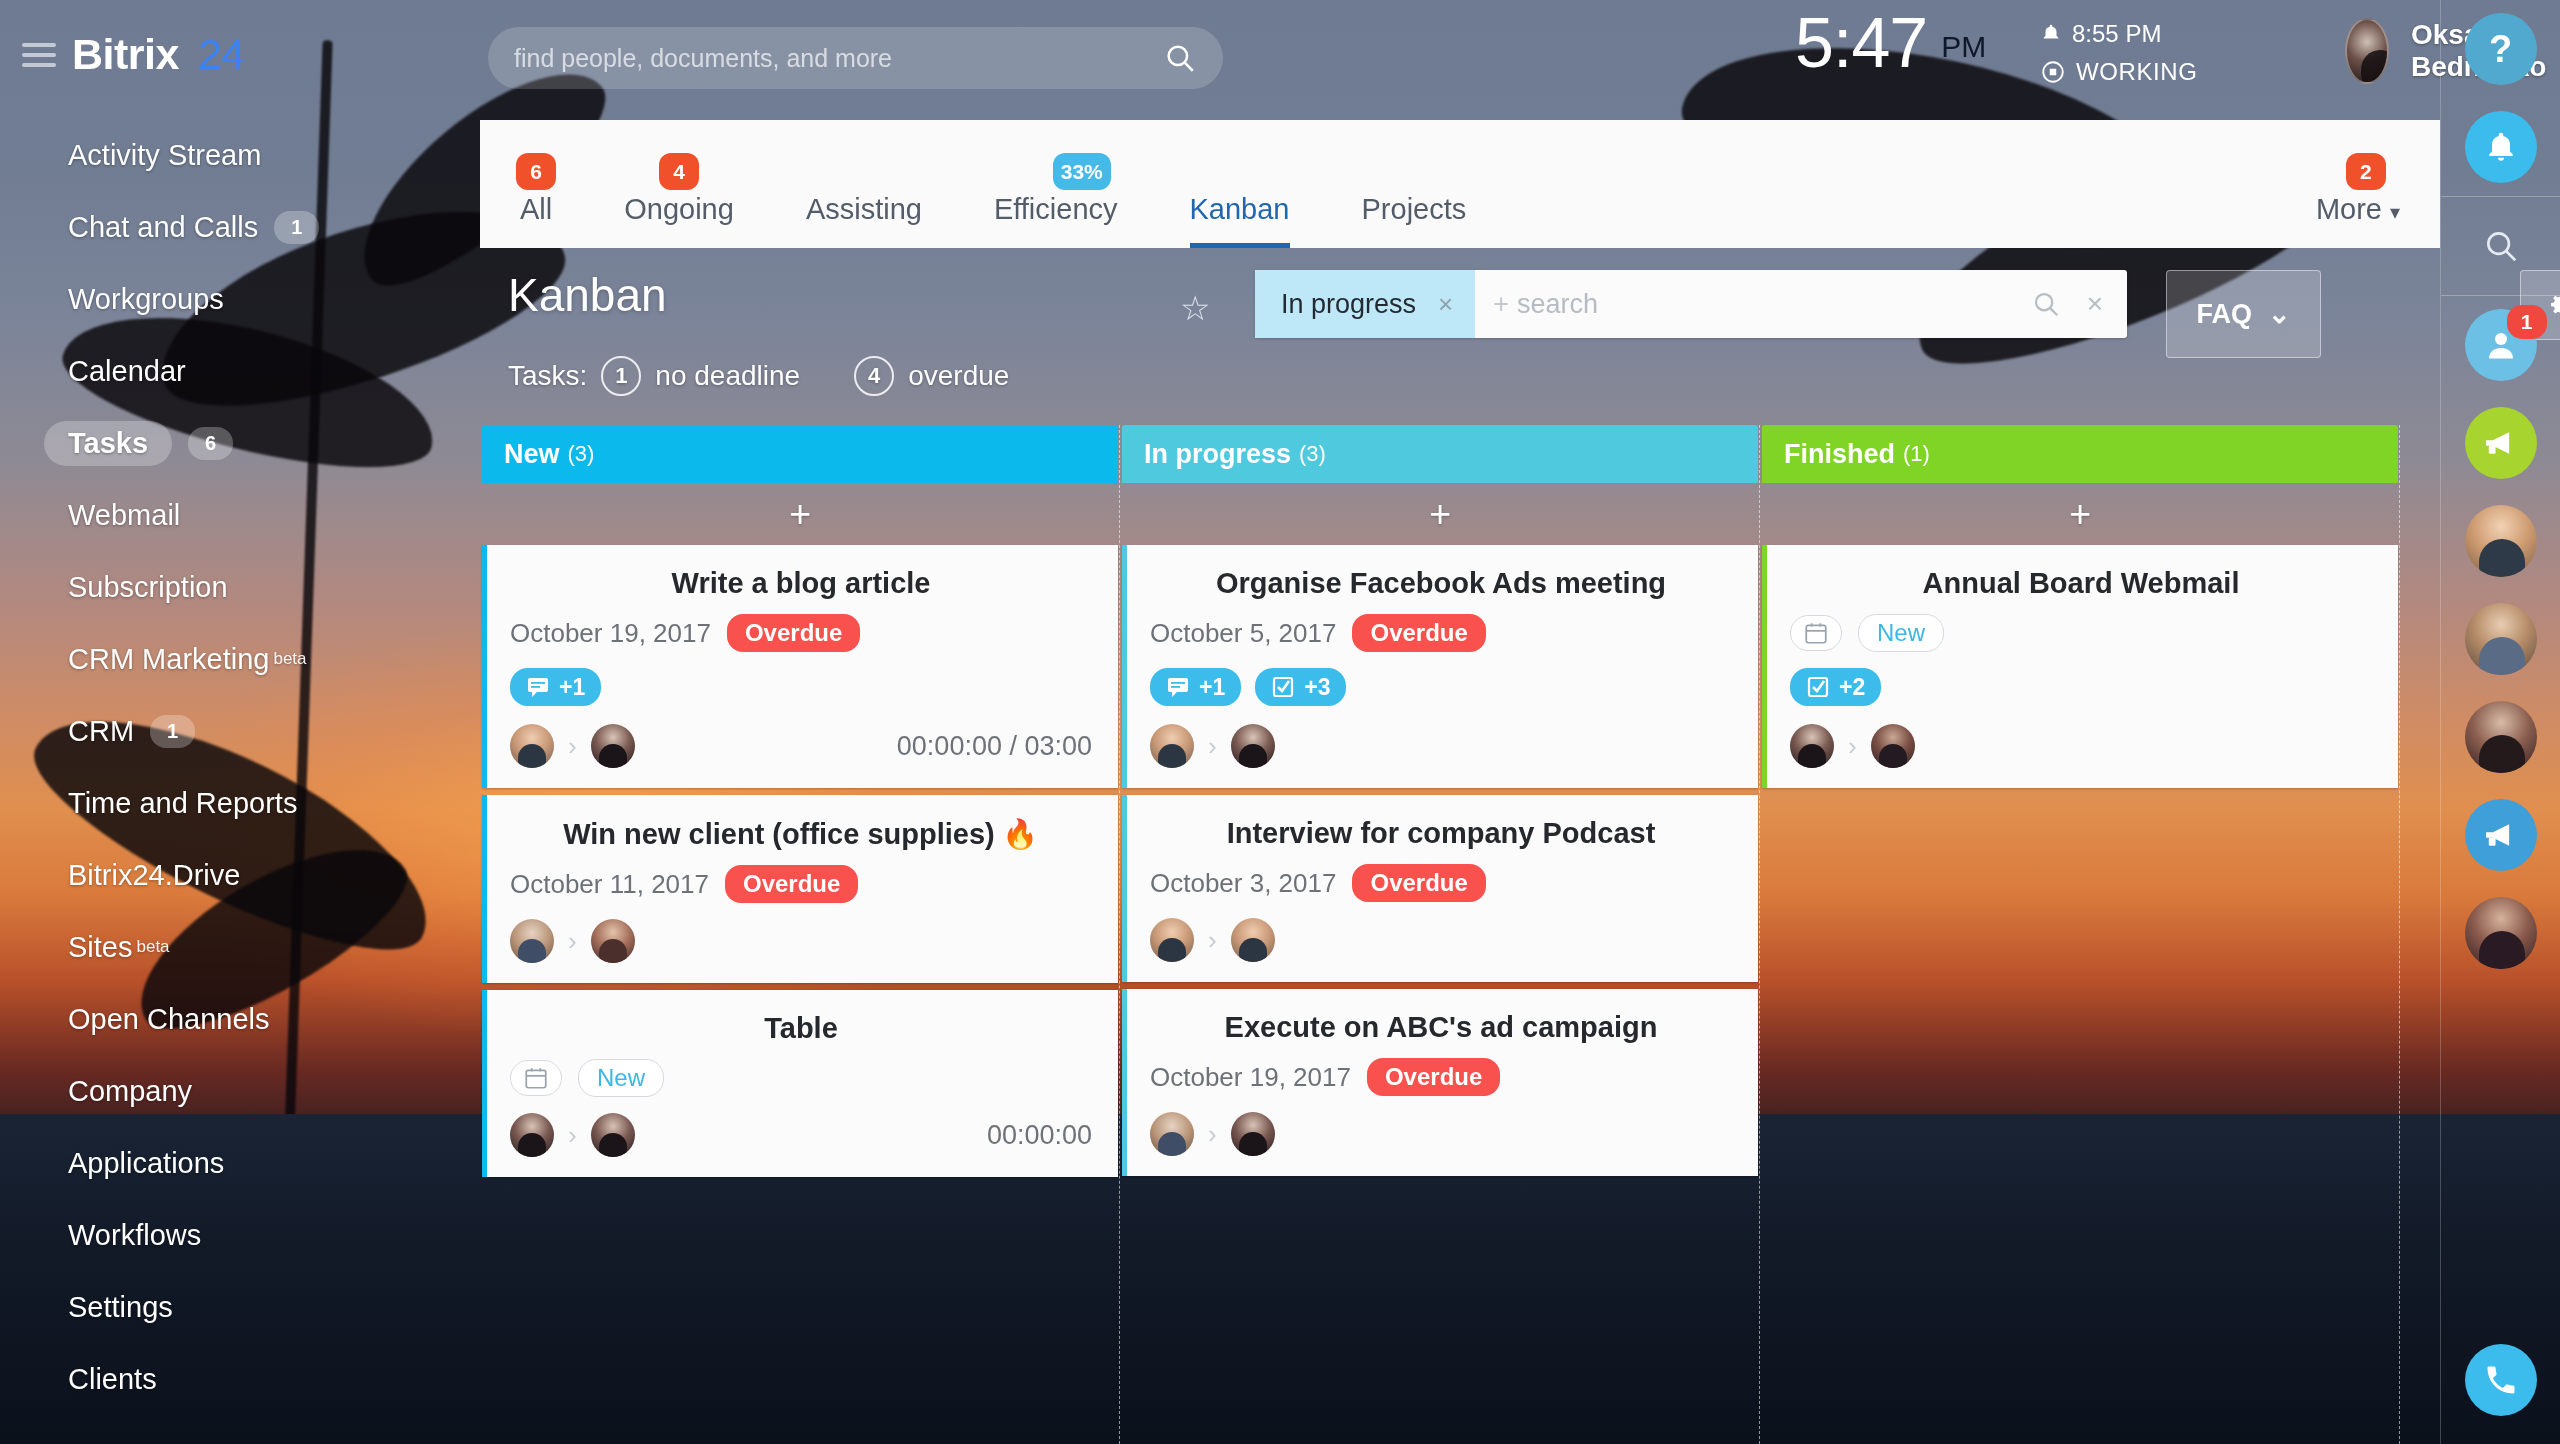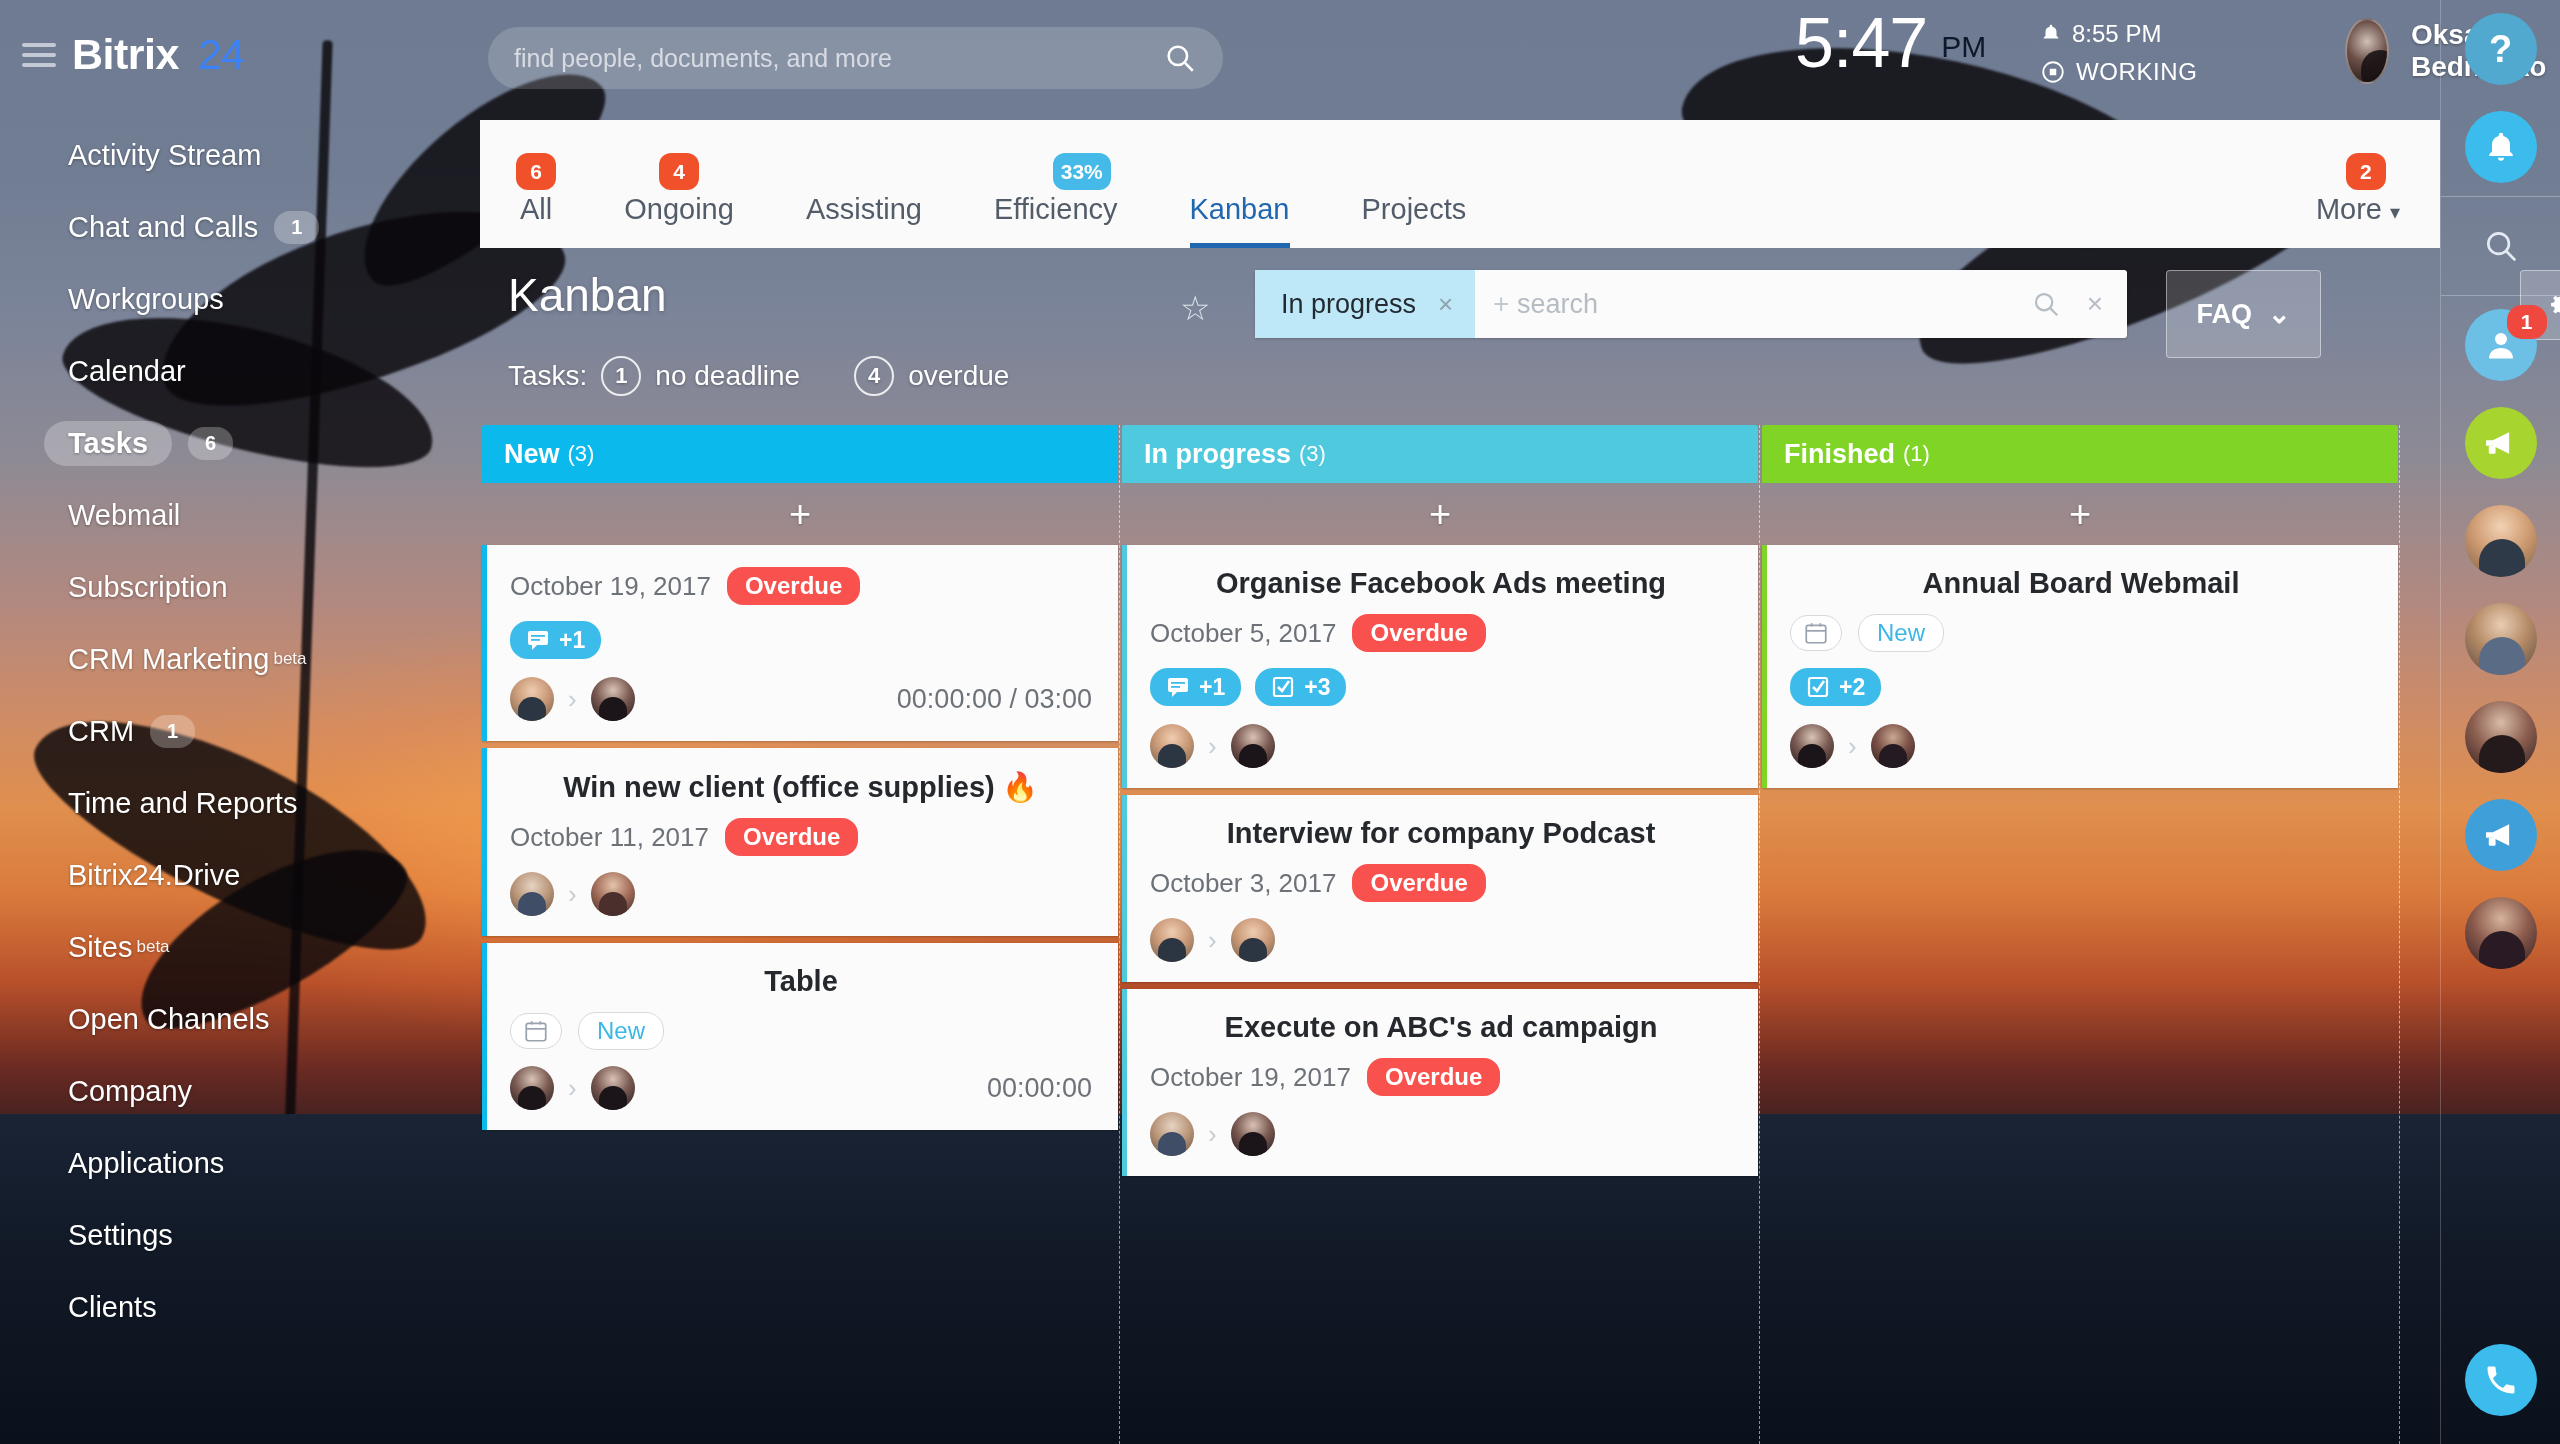--- a/index.html
+++ b/index.html
@@ -334,20 +334,23 @@
       <div class="nav-item">
         <span class="lbl">Open Channels</span>
       </div>
       <div class="nav-item">
         <span class="lbl">Company</span>
       </div>
       <div class="nav-item">
         <span class="lbl">Applications</span>
       </div>
       <div class="nav-item">
+        <span class="lbl">Workflows</span>
+      </div>
+      <div class="nav-item">
         <span class="lbl">Settings</span>
       </div>
       <div class="nav-item">
         <span class="lbl">Clients</span>
       </div>
     </div>
 </div>
 
 <div id="topbar">
   <div class="searchbox">
@@ -457,20 +460,21 @@
       <div class="col">
         <div class="col-inner">
           <div class="col-head" style="background: rgb(12, 185, 236);">
             <span>New</span>
             <span class="cnt">(3)</span>
           </div>
           <div class="col-add">
             <span>+</span>
           </div>
           <div class="card c-new">
+            <div class="card-title"><span>Write a blog article</span></div>
             <div class="card-meta">
               <span class="card-date">October 19, 2017</span>
               <span class="overdue">Overdue</span>
             </div>
             <div class="chips">
               <span class="bchip">
                 <span>
                   <svg width="24" height="22" viewBox="0 0 24 22" fill="#ffffff">
                     <rect x="2" y="2" width="20" height="14" rx="2"></rect>
                     <path d="M6 16l0 5 5-5z"></path>

